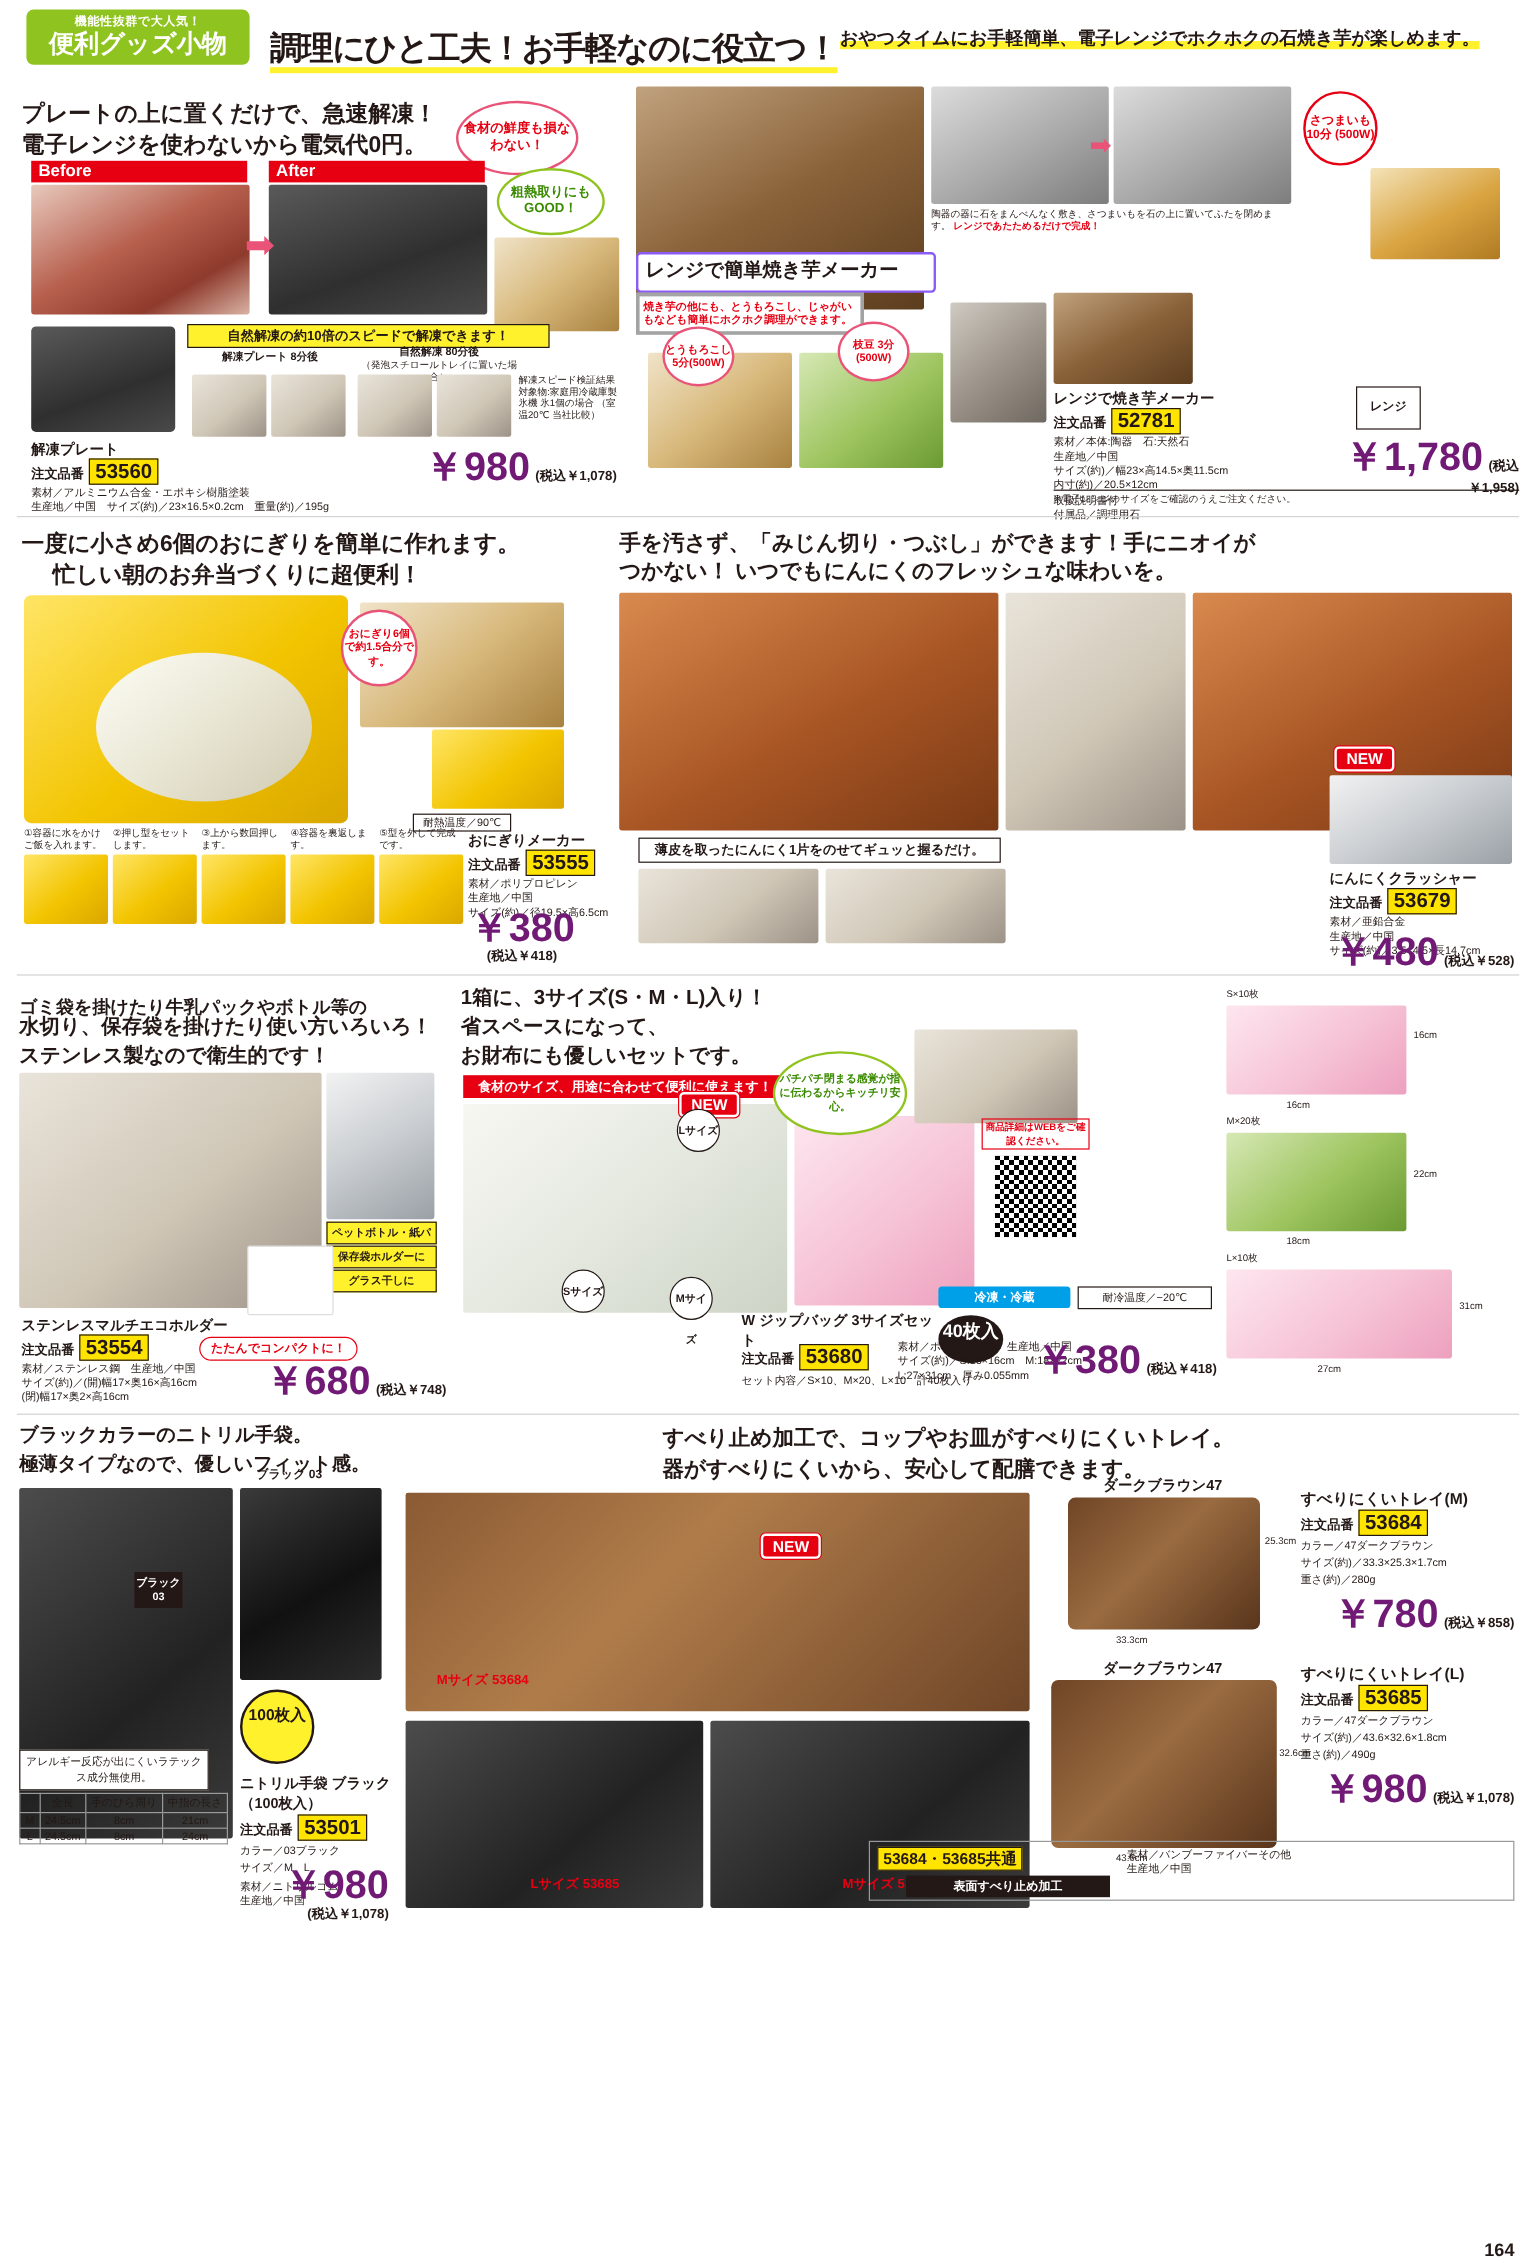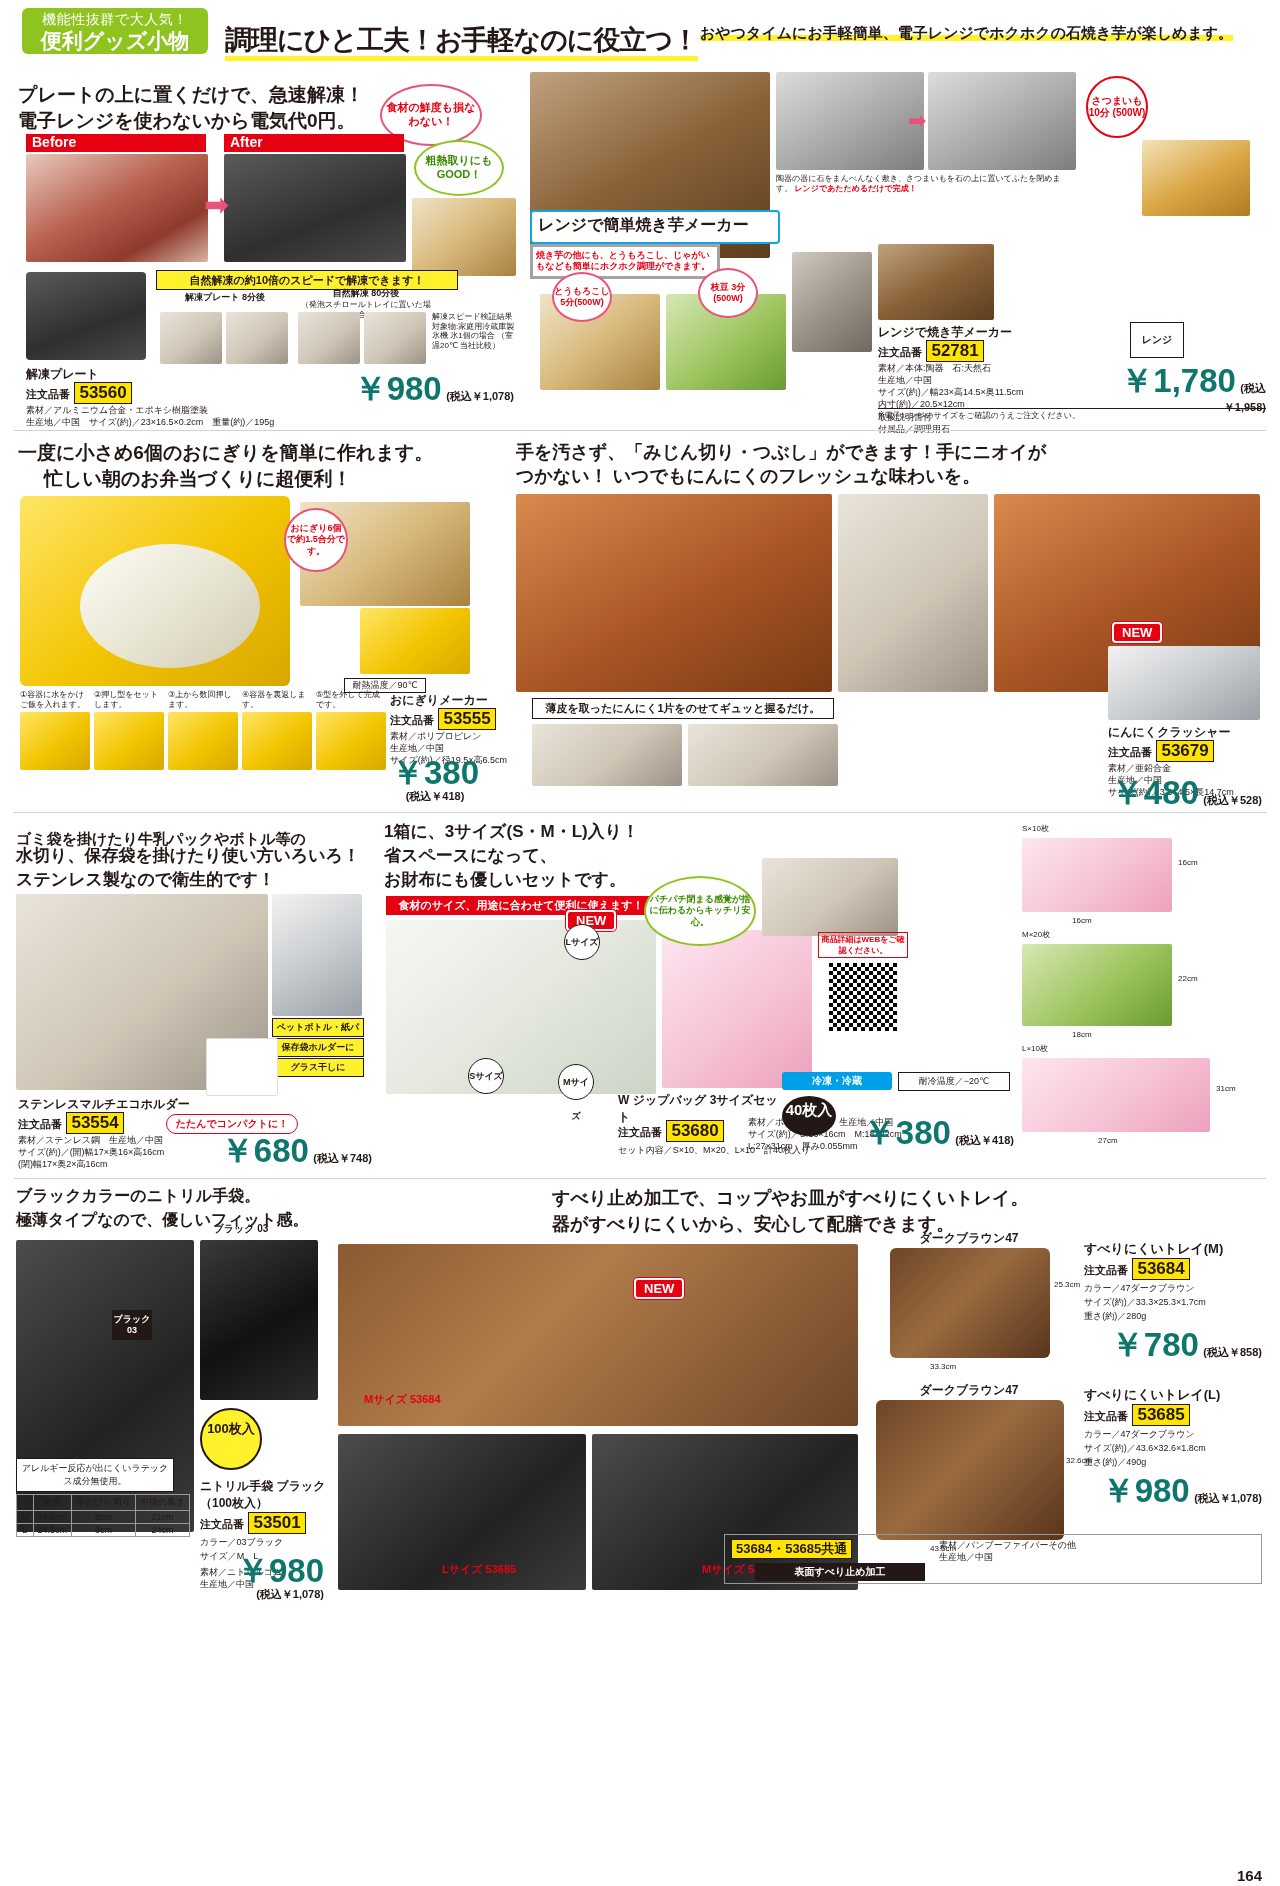--- a/index.html
+++ b/index.html
@@ -25,50 +25,50 @@
 
   
   .sec{position:absolute;box-sizing:border-box;}
   .divider{position:absolute;background:#d3d3d3;height:1px;left:14px;right:14px;}
 
   
   .ribbon{
     position:absolute;left:22px;top:8px;width:186px;height:46px;
     background:#8fc31f;border-radius:6px;color:#fff;text-align:center;
   }
-  .ribbon .l1{font-size:14px;font-weight:normal;margin-top:3px;letter-spacing:.5px;}
+  .ribbon .l1{font-size:10px;font-weight:bold;margin-top:3px;letter-spacing:.5px;}
   .ribbon .l2{font-size:21px;font-weight:bold;line-height:1.1;}
 
   .headline{
     position:absolute;left:225px;top:22px;font-size:27px;font-weight:bold;letter-spacing:-1px;
   }
   .headline .u{border-bottom:5px solid #fff22d;padding-bottom:1px;}
 
   .toptext{position:absolute;left:700px;top:22px;width:560px;font-size:15px;font-weight:bold;line-height:1.5;}
   .toptext .hl{background:linear-gradient(transparent 62%, #fff22d 62%);}
-  .pricebig{font-size:33px;font-weight:bold;color:#0f766e;line-height:1;}
+  .pricebig{font-size:33px;font-weight:bold;color:#701a75;line-height:1;}
   .taxin{font-size:11px;font-weight:bold;color:#231815;}
 
   .codebox{display:inline-block;background:#ffe400;border:1px solid #231815;padding:0 4px;font-weight:bold;font-size:17px;}
   .codelabel{font-size:11px;font-weight:bold;margin-top:28px;}
 
   .specs{font-size:9px;line-height:1.35;}
 
   .newbadge{
     position:absolute;background:#e60012;color:#fff;font-weight:bold;font-size:13px;
     border:2px solid #fff;border-radius:4px;padding:1px 8px;
     box-shadow:0 0 0 1px #e60012;
   }
   .balloon{
     position:absolute;border:2px solid #e95377;border-radius:50%;background:#fff;
     color:#e60012;font-weight:bold;text-align:center;font-size:11px;line-height:1.25;
     display:flex;align-items:center;justify-content:center;
   }
   .ylwbox{position:absolute;background:#fff22d;border:1px solid #231815;font-weight:bold;text-align:center;}
-  .redline{position:absolute;border:2px solid #0ea5e9;border-radius:4px;}
+  .redline{position:absolute;border:2px solid #8b5cf6;border-radius:4px;}
 
   .footerbar{
     position:absolute;left:14px;right:14px;bottom:14px;height:40px;
     border-top:2px solid #231815;border-bottom:2px solid #231815;
     display:flex;align-items:center;justify-content:center;
     font-size:19px;font-weight:bold;
   }
   .pageno{position:absolute;right:18px;bottom:-2px;font-size:15px;font-weight:bold;}
 
   

